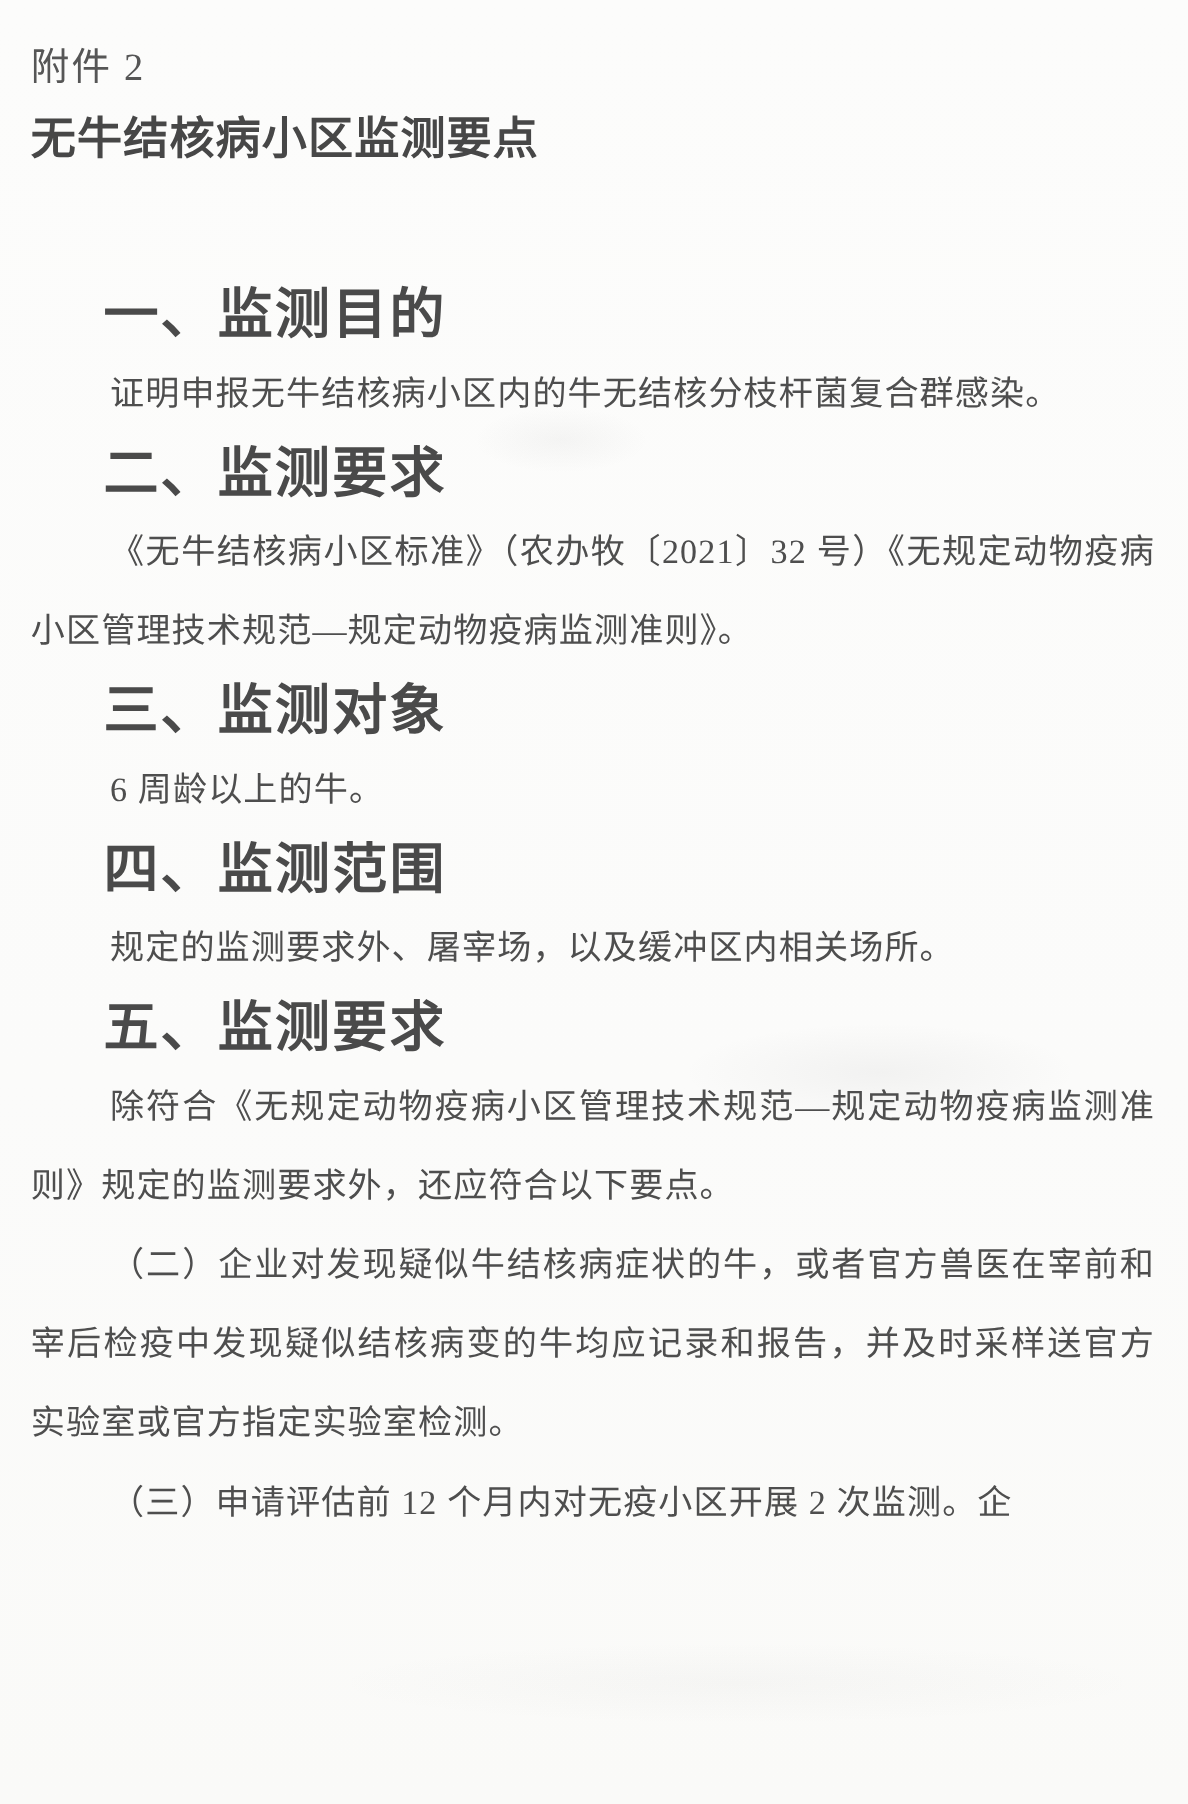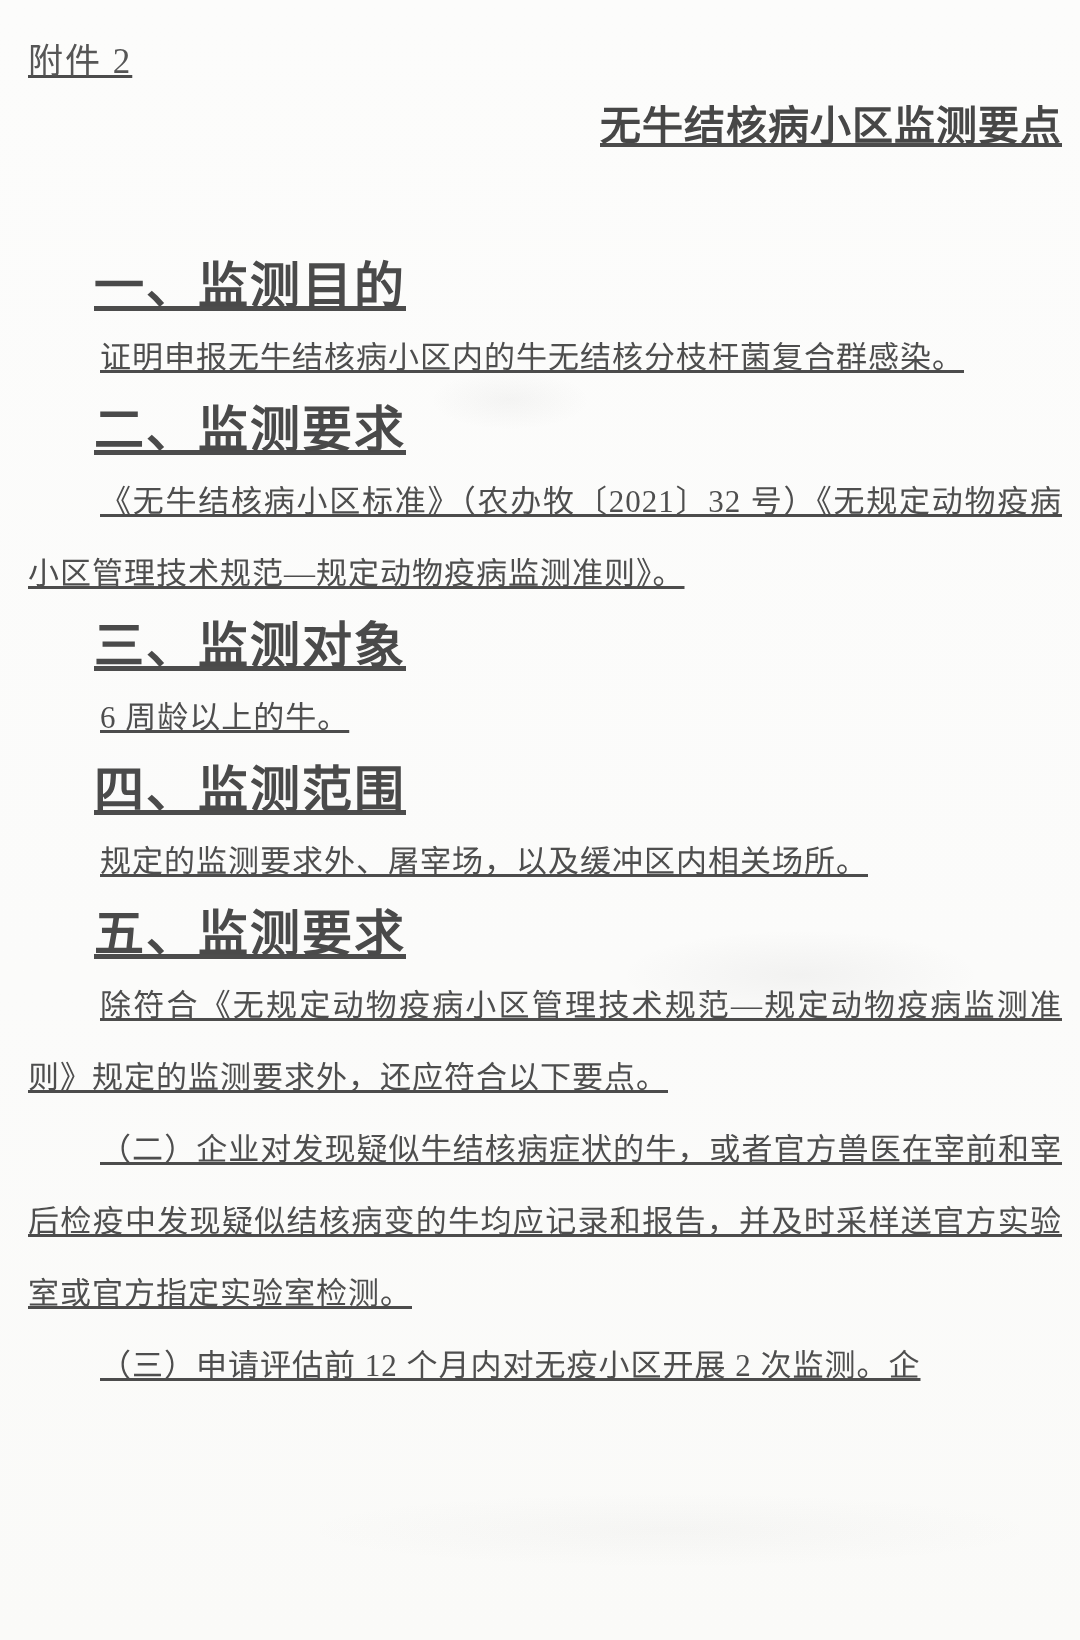--- a/index.html
+++ b/index.html
@@ -12,34 +12,33 @@
     color: #4c4c4c;
     font-family: "Liberation Serif", "DejaVu Serif", serif;
     -webkit-font-smoothing: antialiased;
   }
 
   
   .doc {
     position: relative;
     width: 1080px;
     height: 1164px;
-    padding: 40px 18px 0 28px;
+    padding: 40px 30px 0 28px;
     z-index: 2;
-    text-decoration: underline;
   }
 
   .attachment {
     font-size: 35px;
     line-height: 44px;
     letter-spacing: 2px;
     color: #565656;
   }
 
   .title {
-    text-align: right;
+    text-align: left;
     font-family: "Liberation Serif", "DejaVu Serif", serif;
     font-weight: 700;
     font-size: 41px;
     line-height: 56px;
     letter-spacing: 1px;
     color: #474747;
     margin: 14px 0 96px 0;
   }
 
   h2.sec {

